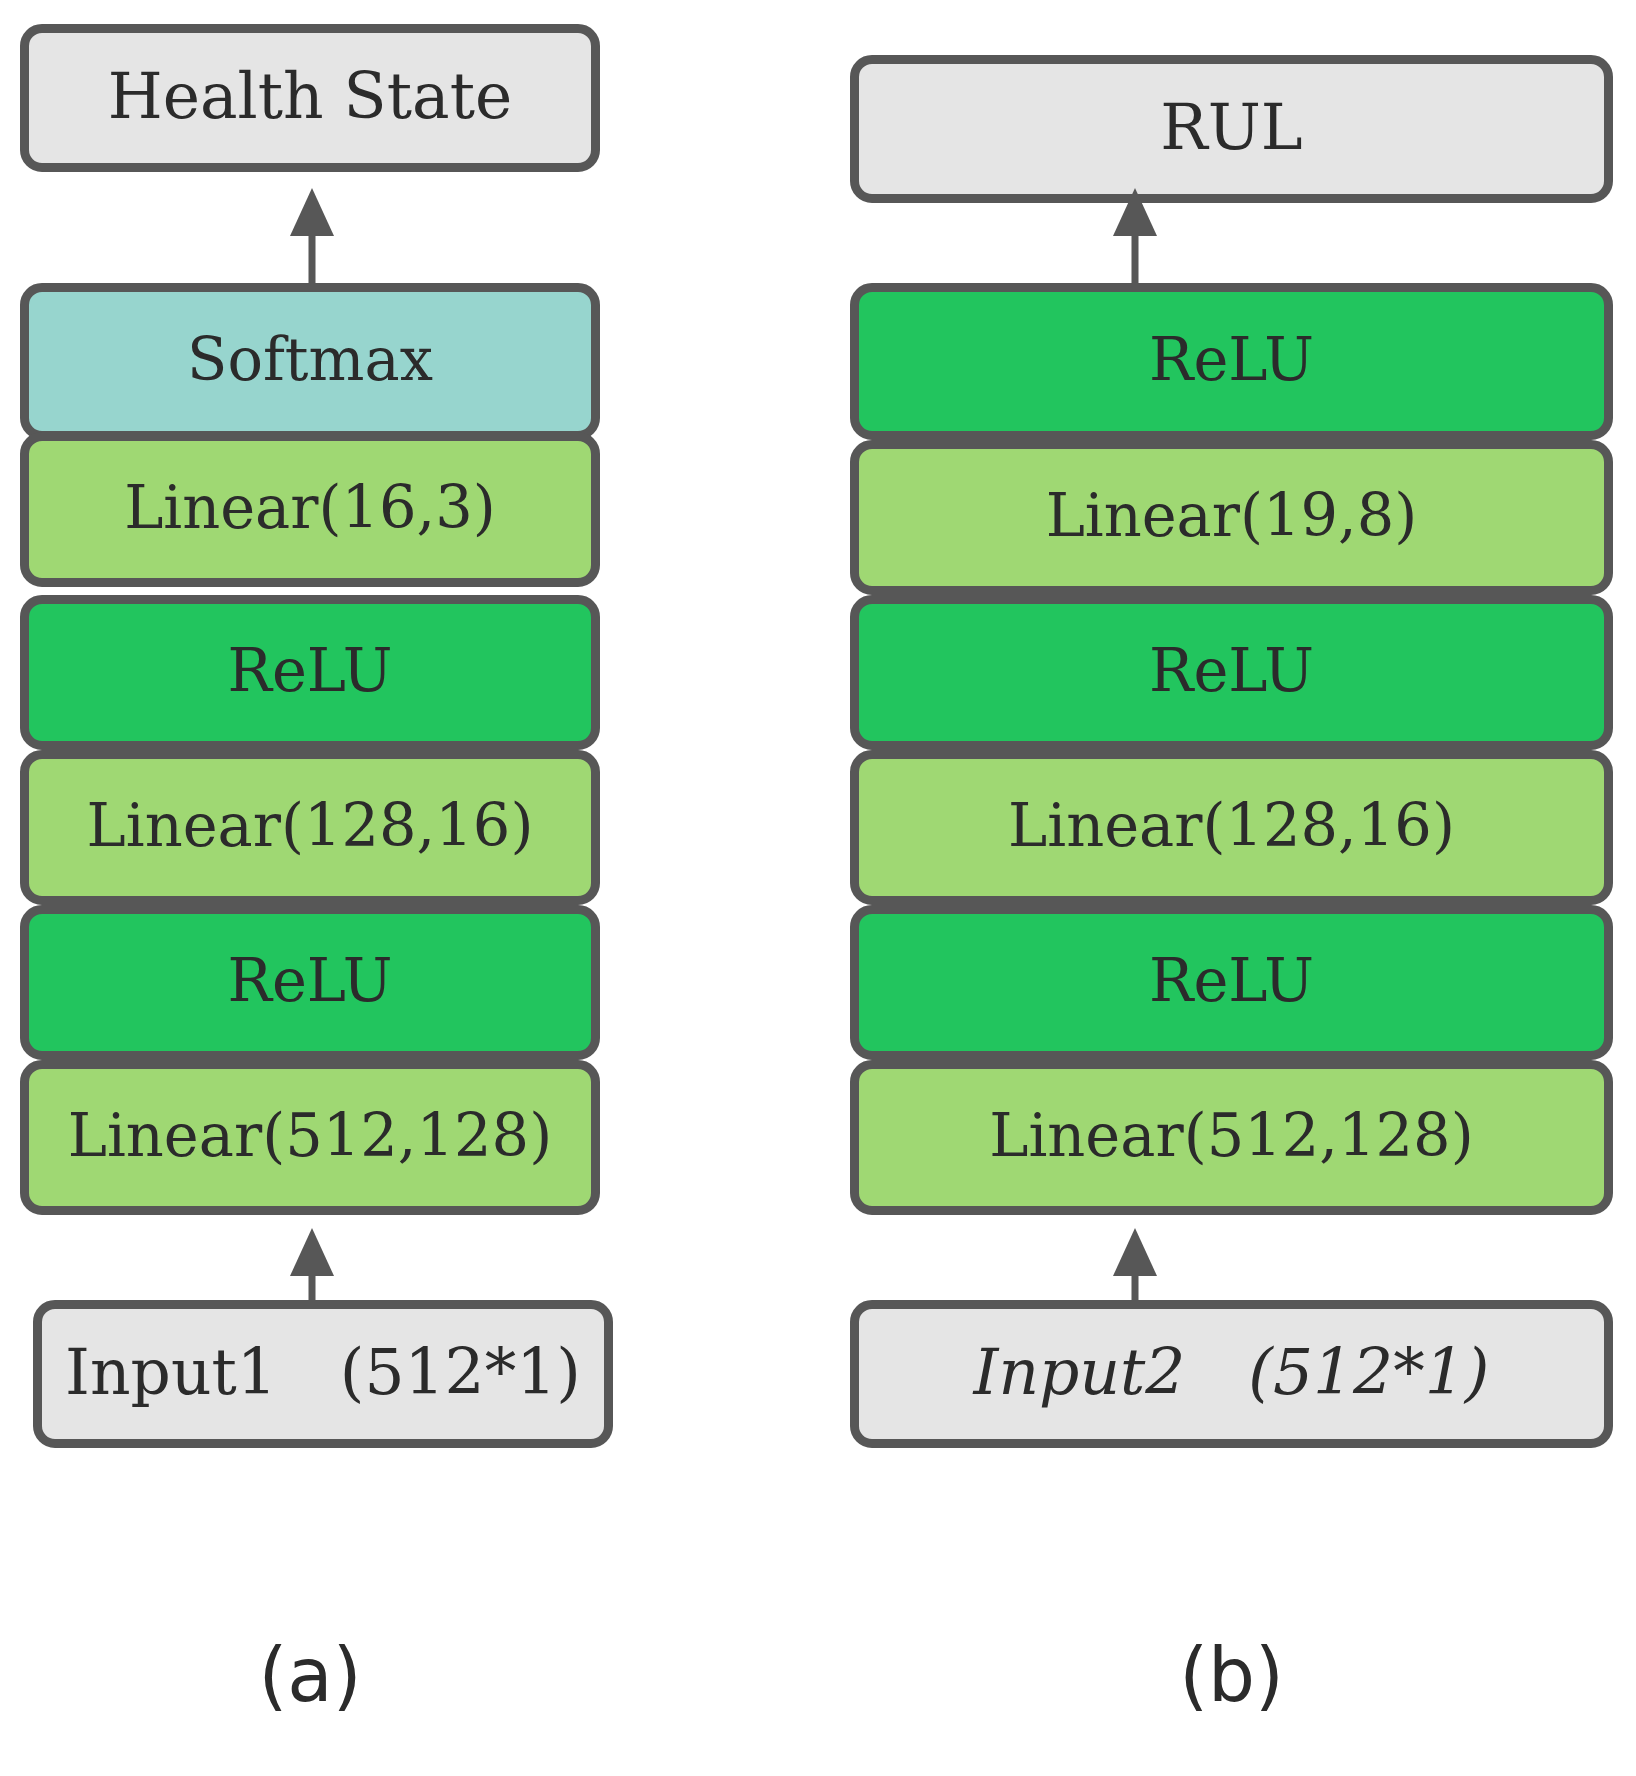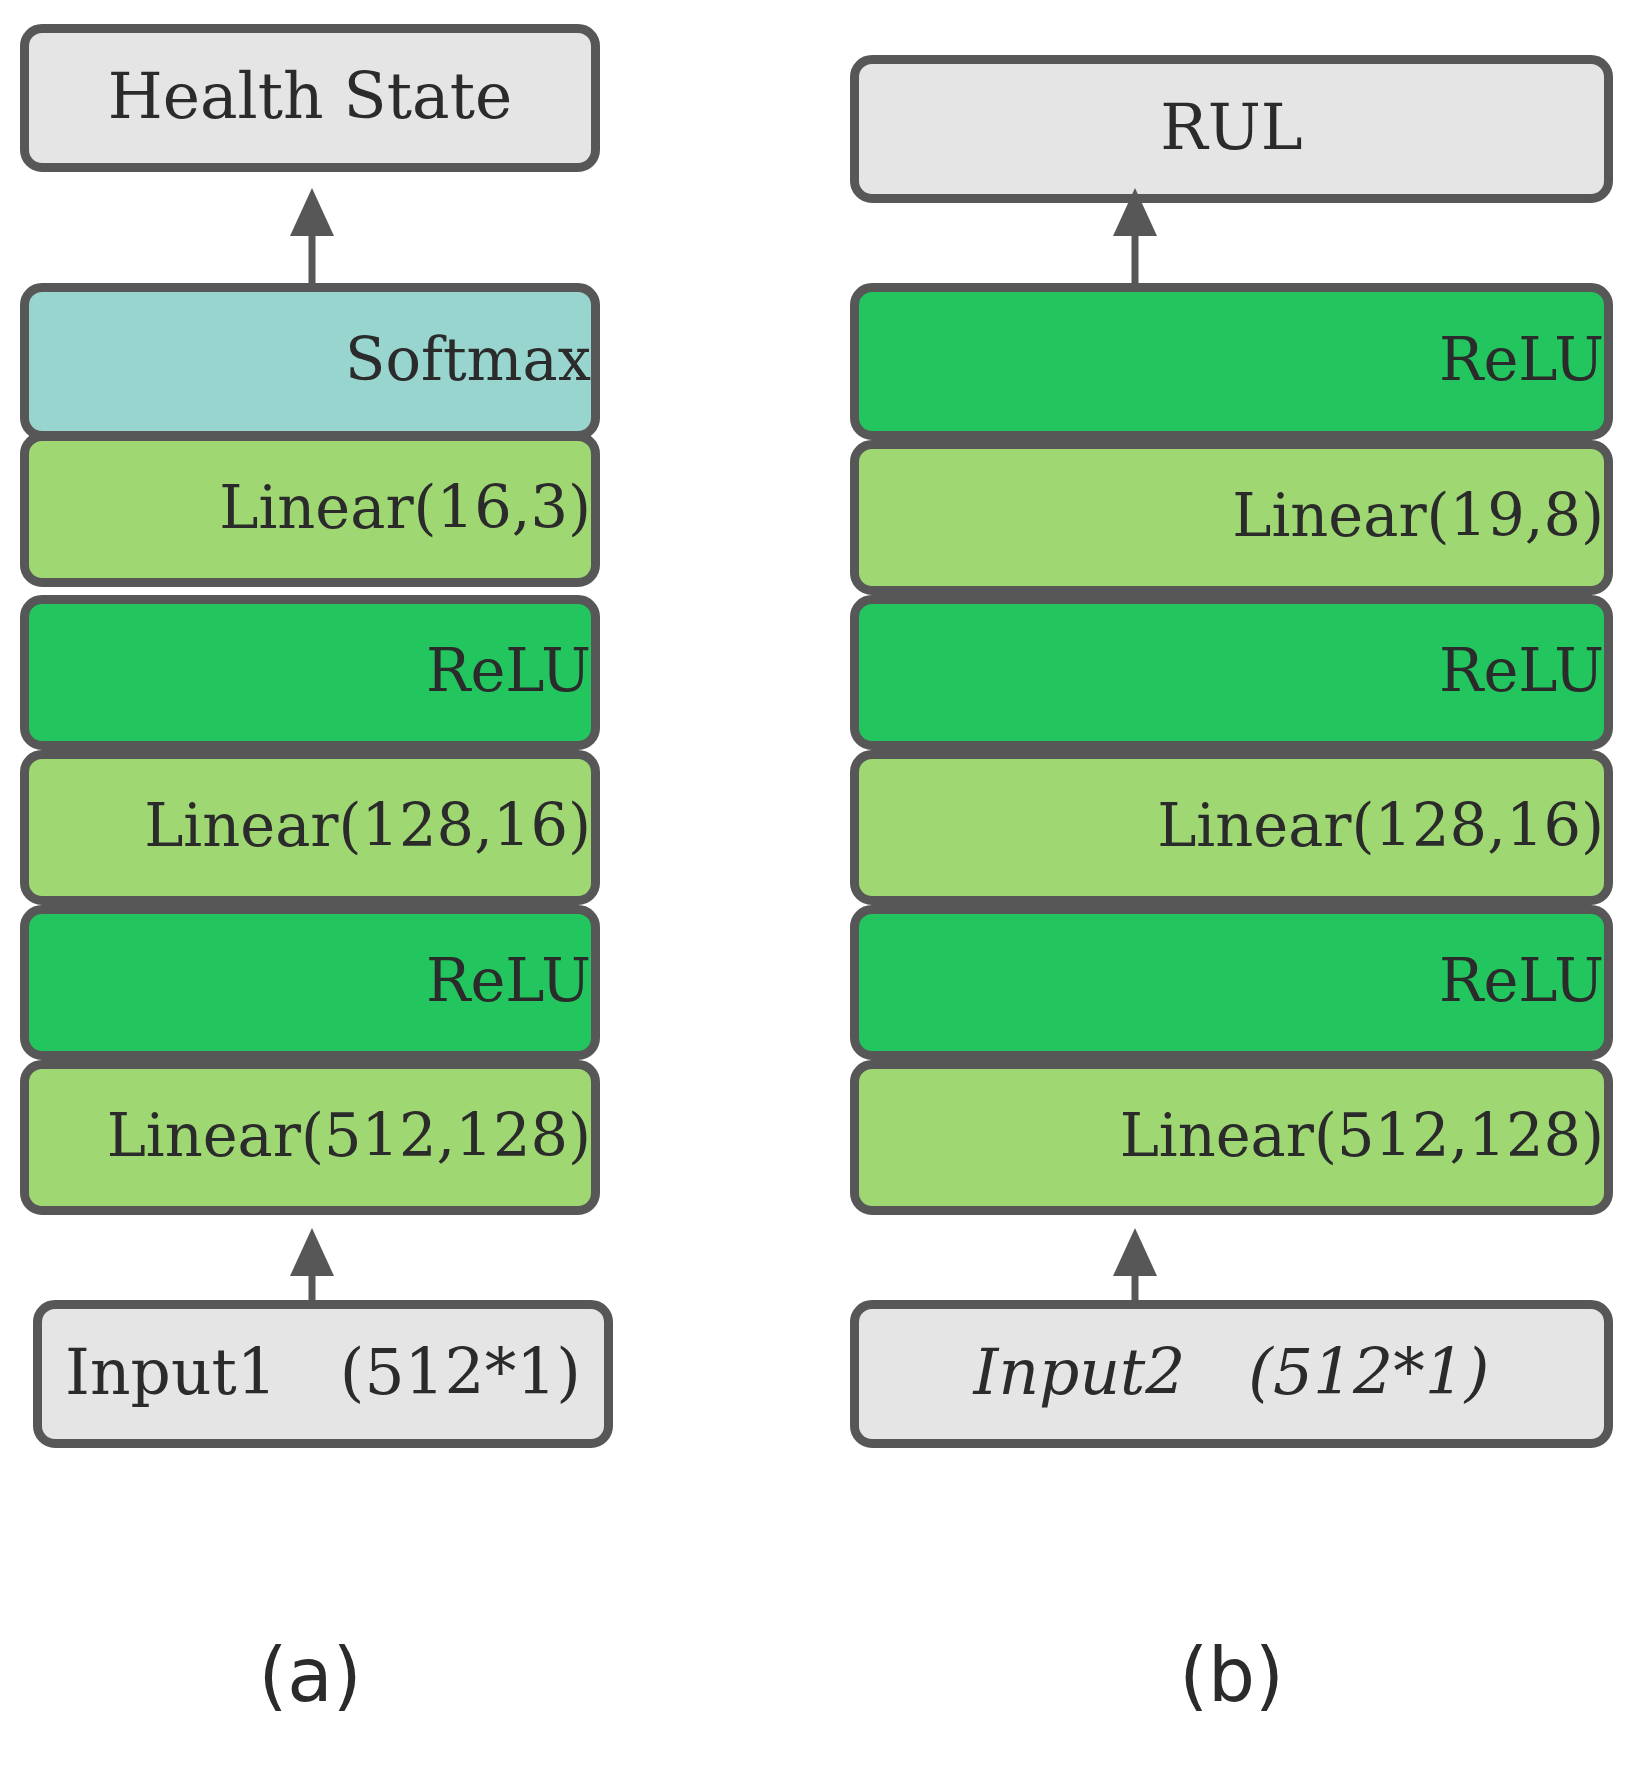--- a/index.html
+++ b/index.html
@@ -43,21 +43,21 @@
   }
 
   
   .c-grey  { background: #e5e5e5; }
   .c-green { background: #9fd873; }
   .c-teal  { background: #22c55e; }
   .c-ltteal{ background: #97d5ce; }
 
   
   .t-big   { font-size: 63px; }
-  .t-mid   { font-size: 59px; justify-content: flex-end; }
+  .t-mid   { font-size: 59px; }
 
   
   .arrow {
     position: absolute;
     width: 0;
     height: 0;
   }
   .arrow .shaft {
     position: absolute;
     left: 50%;

